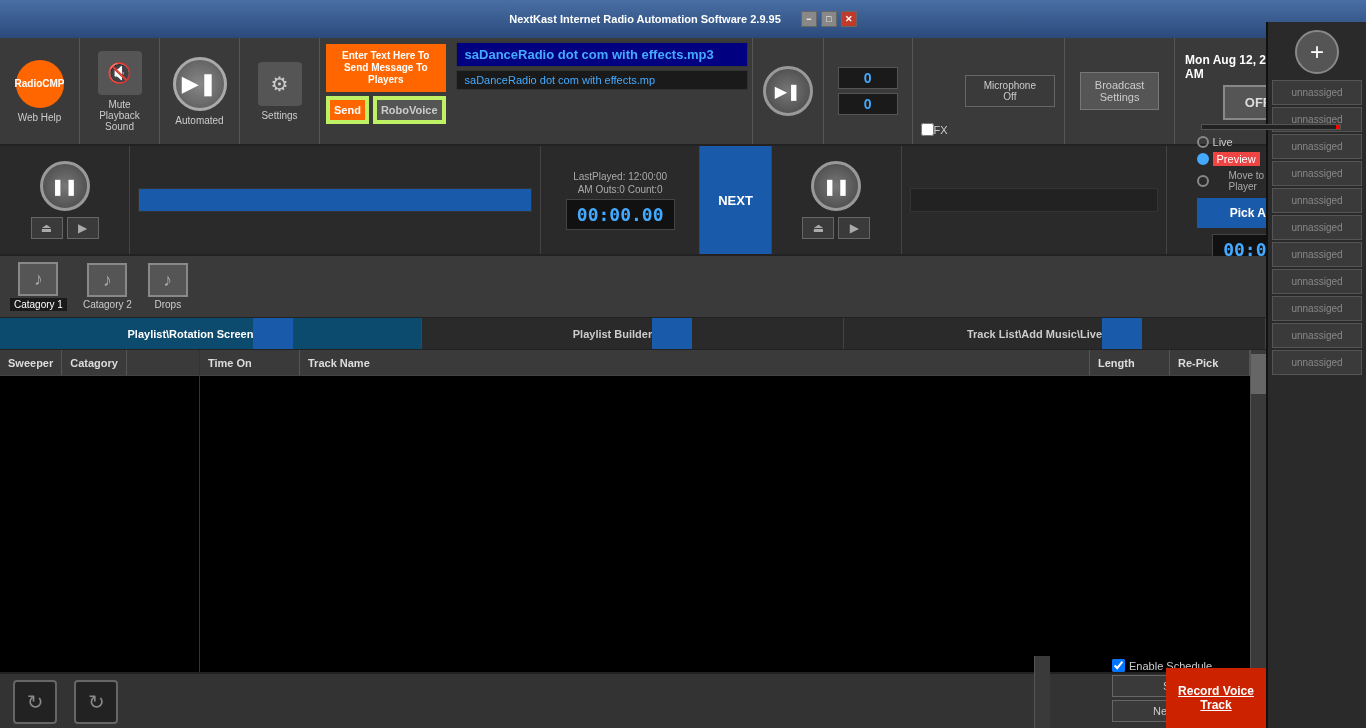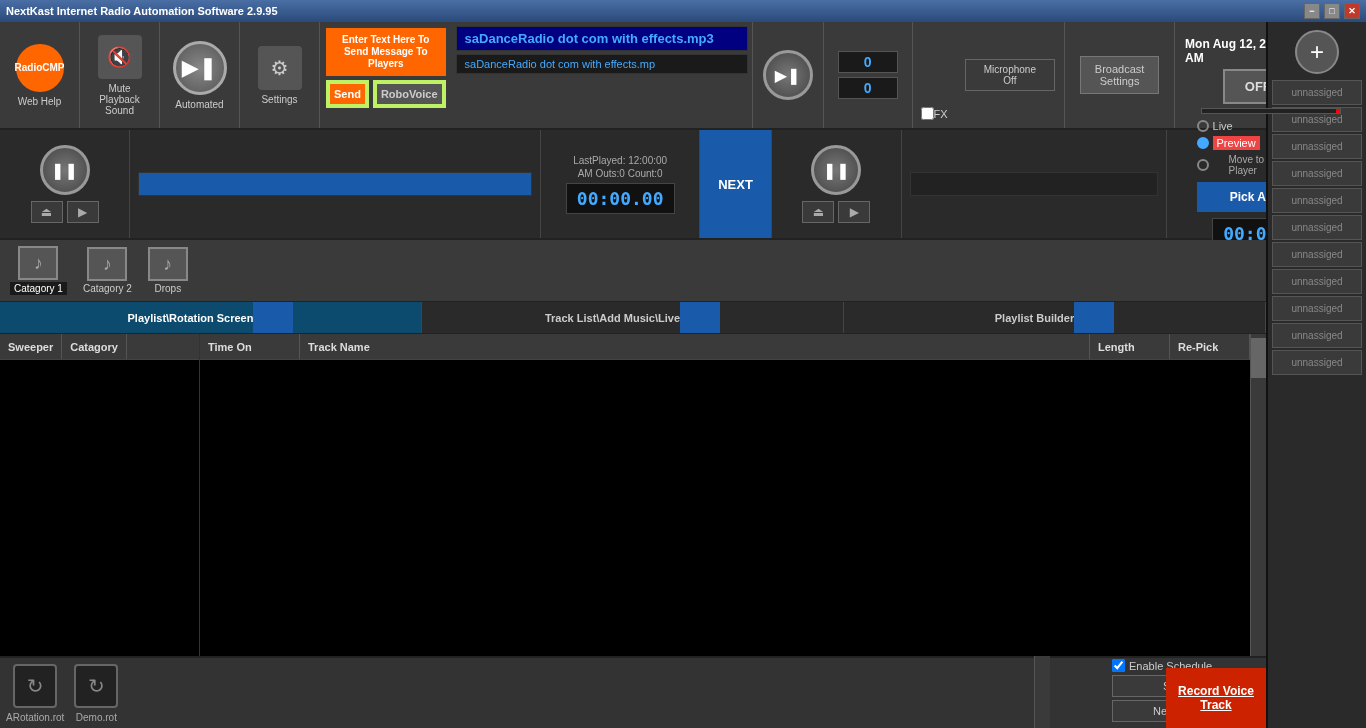--- a/index.html
+++ b/index.html
@@ -8,28 +8,28 @@
       height: 728px;
       background: #2a2a2a;
       font-family: Arial, sans-serif;
       font-size: 11px;
       color: #ccc;
       overflow: hidden;
     }
     
     #titlebar {
       background: linear-gradient(to bottom, #4a6fa5, #2a4a7a);
-      height: 22px;
+      height: 38px;
       display: flex;
       align-items: center;
       padding: 0 6px;
       color: white;
       font-size: 11px;
       font-weight: bold;
-      justify-content: space-between;
+      justify-content: center;
       gap: 20px;
     }
     #titlebar-controls { display: flex; gap: 4px; }
     .title-btn {
       width: 16px; height: 16px;
       background: #888;
       border: 1px solid #666;
       display: flex; align-items: center; justify-content: center;
       font-size: 9px; color: white; cursor: pointer;
     }
@@ -792,25 +792,25 @@
         <span class="cat-label">Drops</span>
       </div>
     </div>
 
     <div id="tab-bar">
       <div class="tab active">
         <span>Playlist\Rotation Screen</span>
         <div class="tab-indicator"></div>
       </div>
       <div class="tab">
+        <span>Playlist Builder</span>
+        <div class="tab-indicator"></div>
+      </div>
+      <div class="tab">
         <span>Track List\Add Music\Live</span>
-        <div class="tab-indicator"></div>
-      </div>
-      <div class="tab">
-        <span>Playlist Builder</span>
         <div class="tab-indicator"></div>
       </div>
     </div>
 
     <div id="playlist-table">
 
       <div id="sweeper-panel">
         <div class="table-header">
           <div class="th-cell">Sweeper</div>
           <div class="th-cell">Catagory</div>

